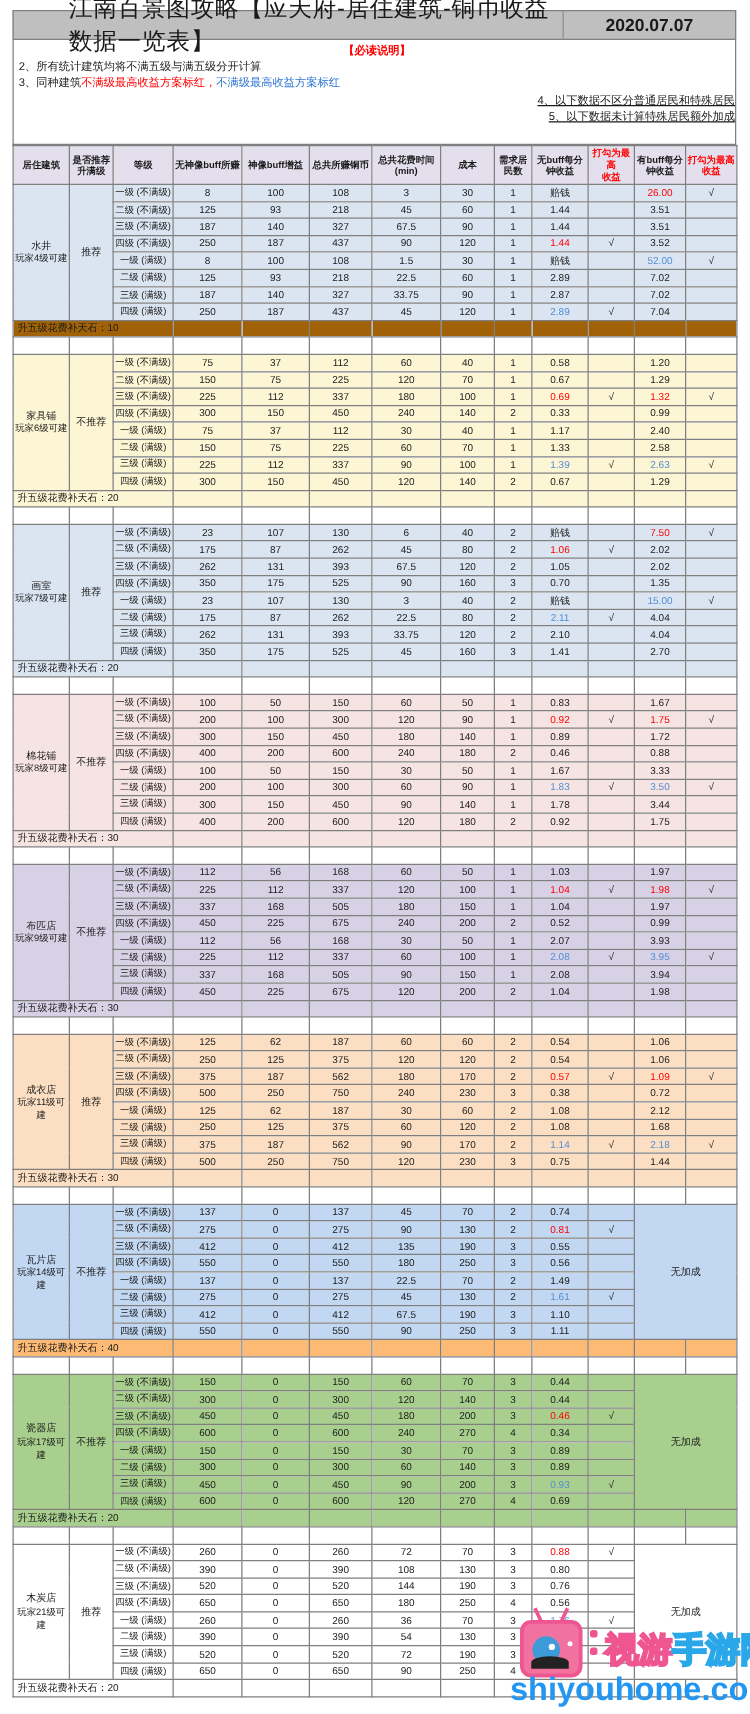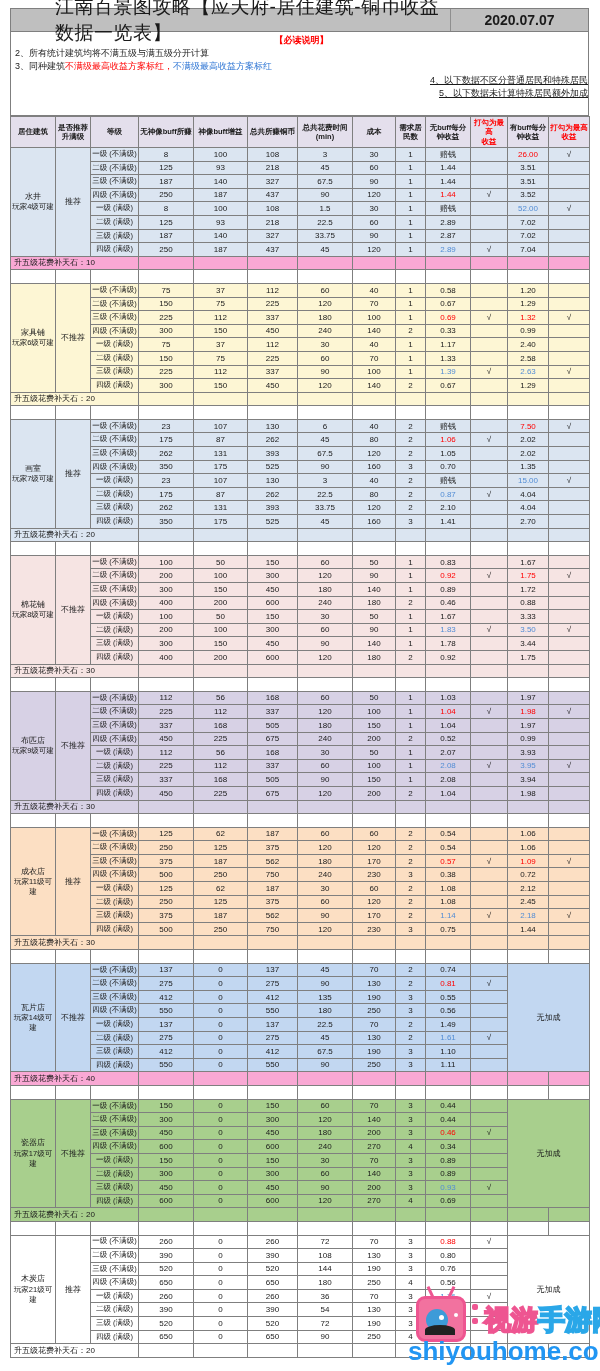--- a/index.html
+++ b/index.html
@@ -230,21 +230,21 @@
           <td>187</td>
           <td>437</td>
           <td>45</td>
           <td>120</td>
           <td>1</td>
           <td class="blue">2.89</td>
           <td>√</td>
           <td>7.04</td>
           <td></td>
         </tr>
-        <tr class="dr" style="background: #f9a8d4;">
+        <tr class="dr" style="background: #a16207;">
           <td class="footer-cell" colspan="3">升五级花费补天石：10</td>
           <td></td>
           <td></td>
           <td></td>
           <td></td>
           <td></td>
           <td></td>
           <td></td>
           <td></td>
           <td></td>
@@ -473,21 +473,21 @@
           <td>√</td>
         </tr>
         <tr class="dr" style="background: rgb(219, 229, 241);">
           <td class="level">二级 (满级)</td>
           <td>175</td>
           <td>87</td>
           <td>262</td>
           <td>22.5</td>
           <td>80</td>
           <td>2</td>
-          <td class="blue">0.87</td>
+          <td class="blue">2.11</td>
           <td>√</td>
           <td>4.04</td>
           <td></td>
         </tr>
         <tr class="dr" style="background: rgb(219, 229, 241);">
           <td class="level">三级 (满级)</td>
           <td>262</td>
           <td>131</td>
           <td>393</td>
           <td>33.75</td>
@@ -886,21 +886,21 @@
         <tr class="dr" style="background: rgb(252, 223, 195);">
           <td class="level">二级 (满级)</td>
           <td>250</td>
           <td>125</td>
           <td>375</td>
           <td>60</td>
           <td>120</td>
           <td>2</td>
           <td>1.08</td>
           <td></td>
-          <td>2.45</td>
+          <td>1.68</td>
           <td></td>
         </tr>
         <tr class="dr" style="background: rgb(252, 223, 195);">
           <td class="level">三级 (满级)</td>
           <td>375</td>
           <td>187</td>
           <td>562</td>
           <td>90</td>
           <td>170</td>
           <td>2</td>
@@ -1037,21 +1037,21 @@
           <td class="level">四级 (满级)</td>
           <td>550</td>
           <td>0</td>
           <td>550</td>
           <td>90</td>
           <td>250</td>
           <td>3</td>
           <td>1.11</td>
           <td></td>
         </tr>
-        <tr class="dr" style="background: #f9a8d4;">
+        <tr class="dr" style="background: #fdba74;">
           <td class="footer-cell" colspan="3">升五级花费补天石：40</td>
           <td></td>
           <td></td>
           <td></td>
           <td></td>
           <td></td>
           <td></td>
           <td></td>
           <td></td>
           <td></td>

